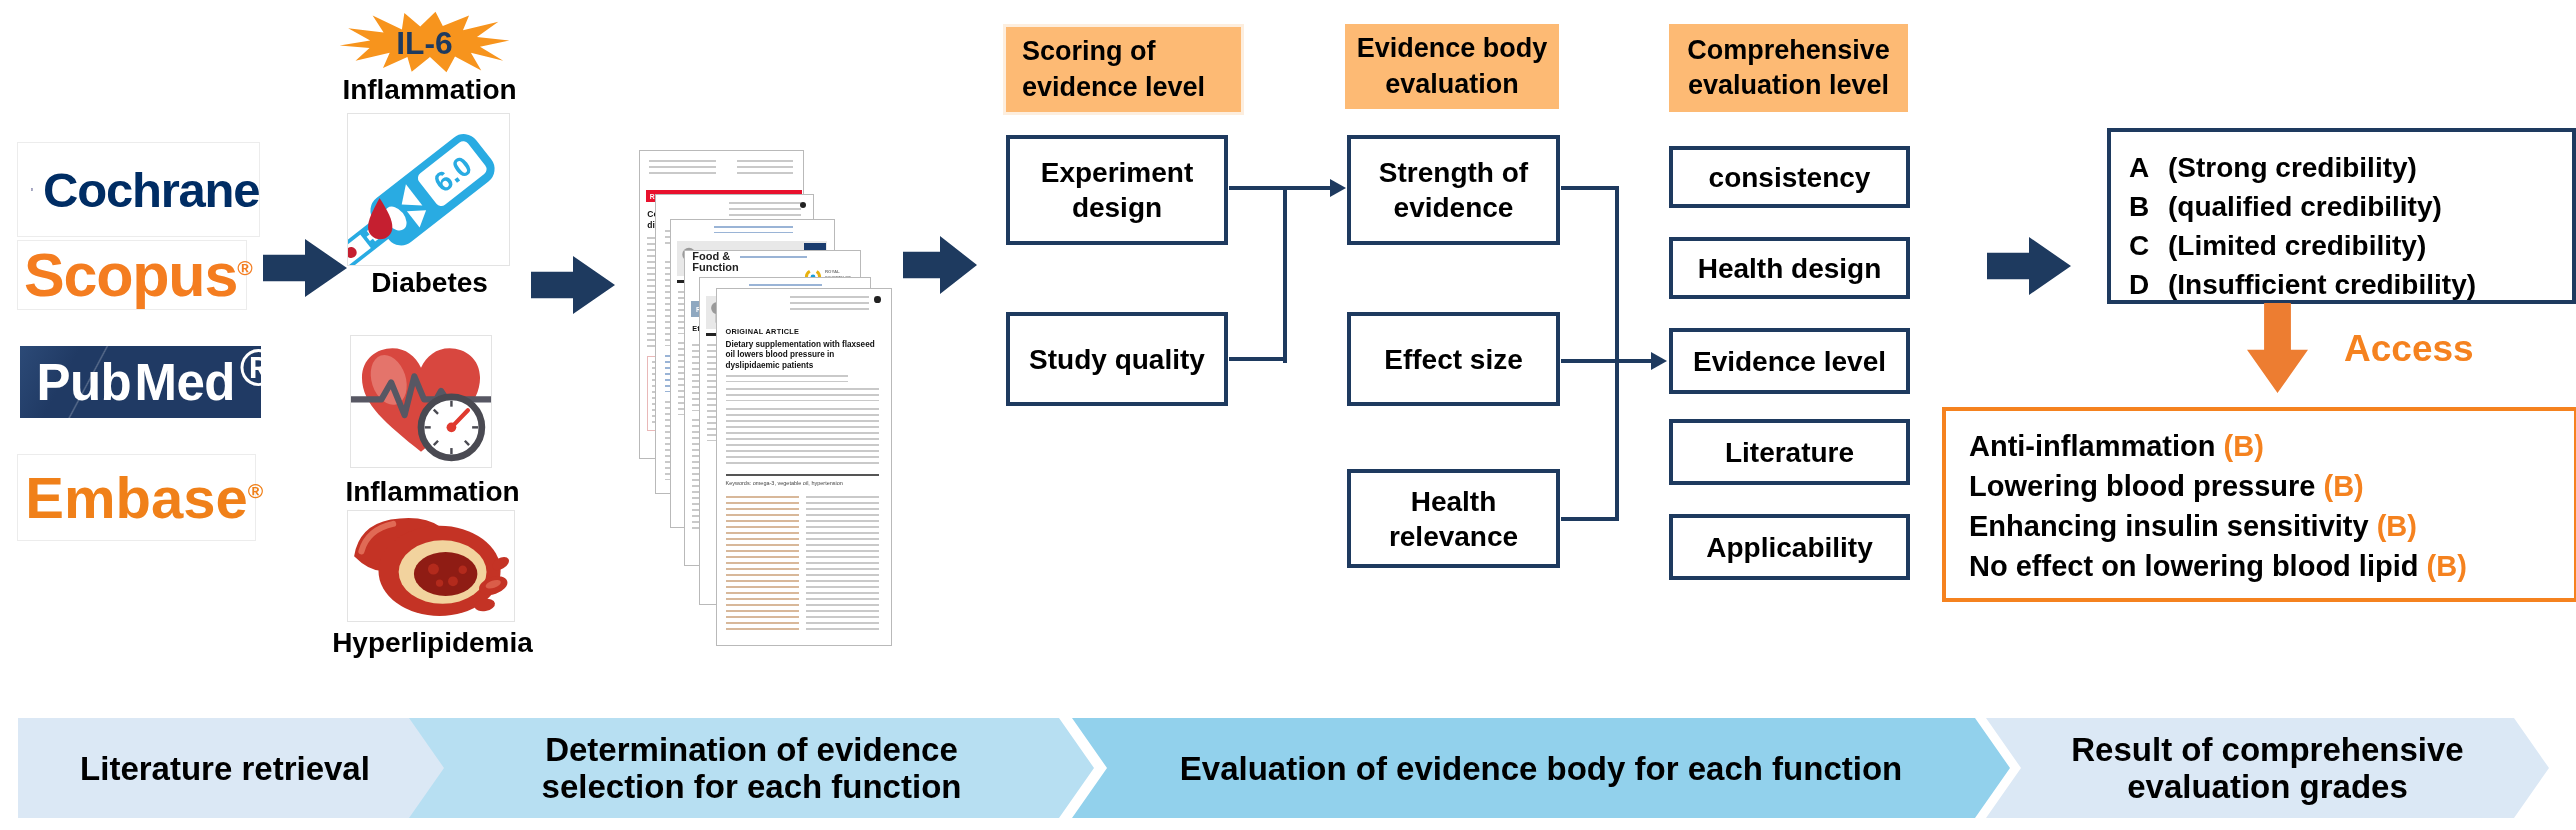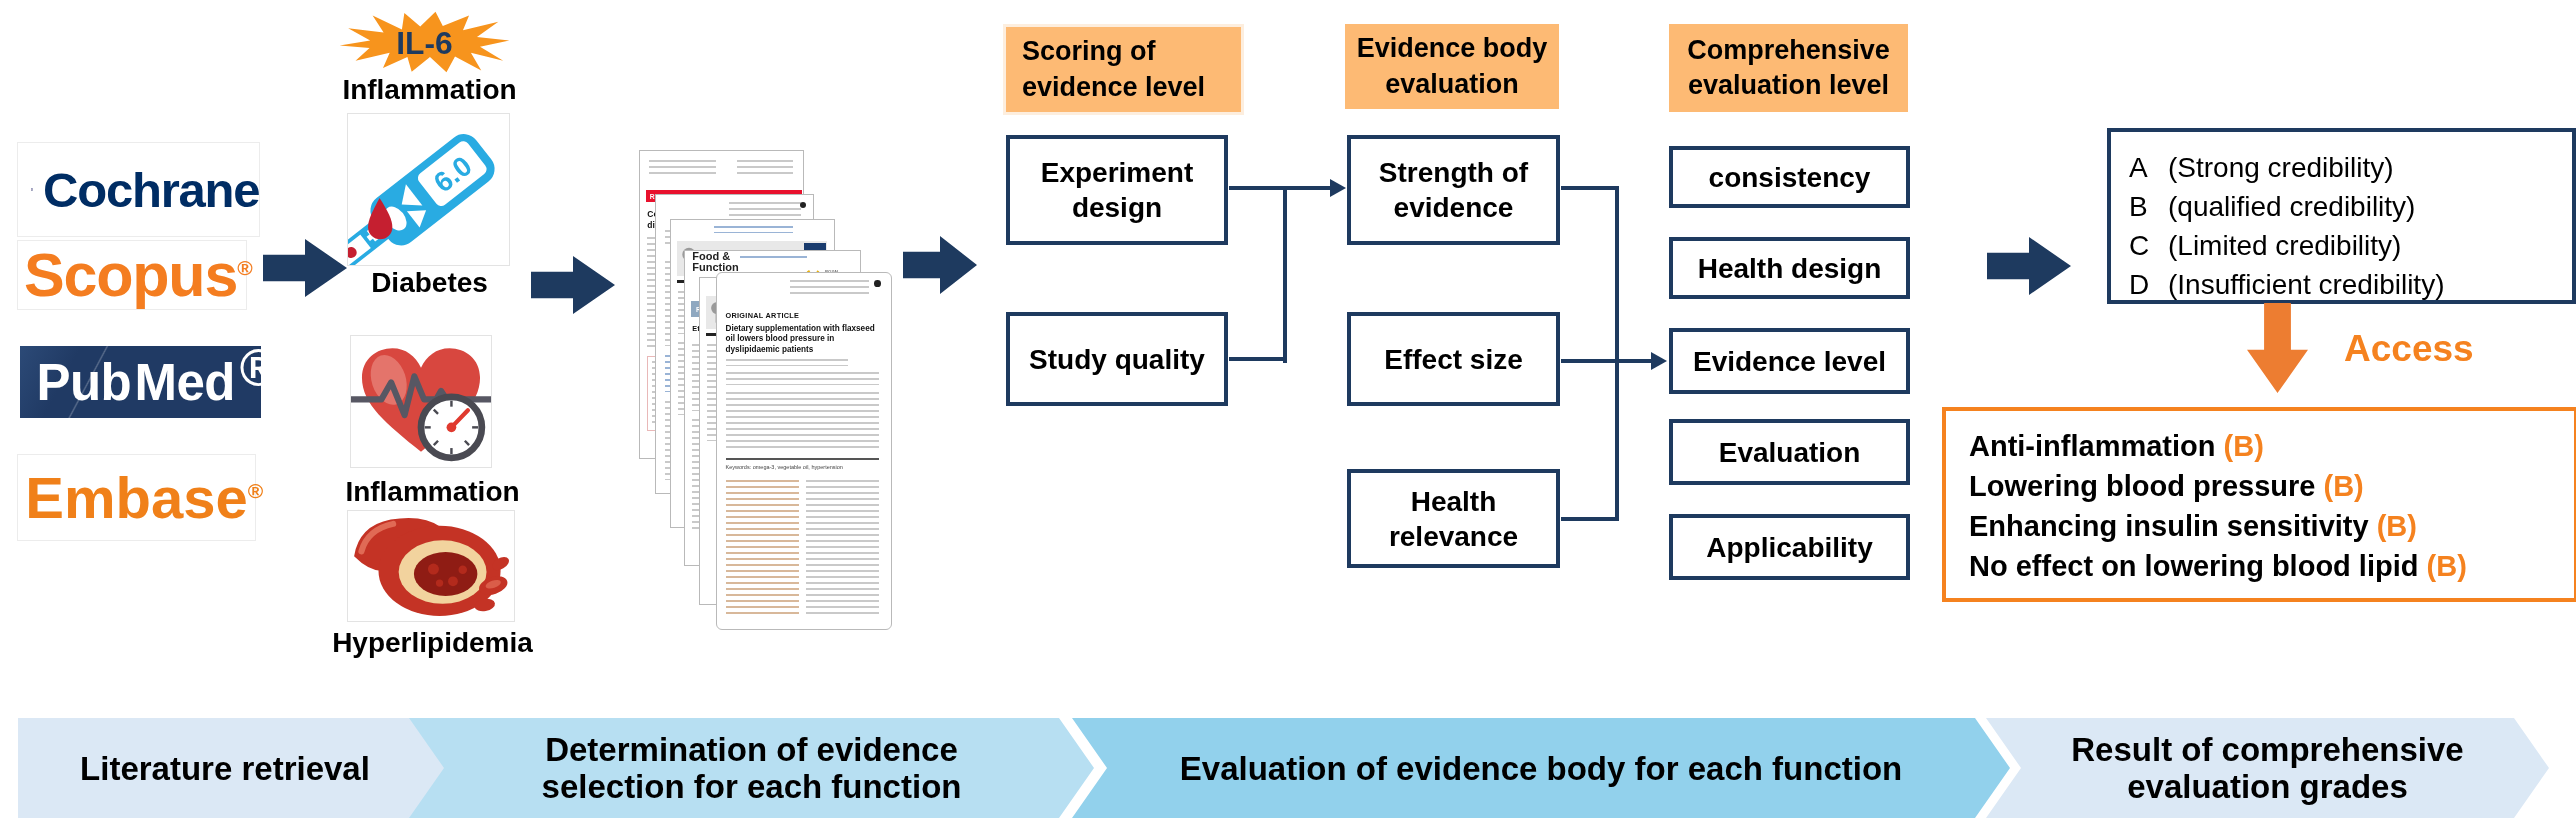--- a/index.html
+++ b/index.html
@@ -33,21 +33,21 @@
   .ptitle{position:absolute;font-weight:bold;color:#111;}
   
   .hdr{position:absolute;background:#fdba74;color:#000;font-weight:bold;font-size:27px;line-height:1.3;
        display:flex;flex-direction:column;justify-content:center;}
   .fbox{position:absolute;background:#fff;border:4.3px solid #1e3a5f;display:flex;align-items:center;justify-content:center;
         text-align:center;font-weight:bold;font-size:28px;color:#000;line-height:1.25;}
   .conn{position:absolute;background:#1e3a5f;}
   .ahead{position:absolute;width:0;height:0;border-top:9.7px solid transparent;border-bottom:9.7px solid transparent;border-left:16px solid #1e3a5f;}
   
   .grades-box{position:absolute;background:#fff;border:4.3px solid #1e3a5f;padding:16px 0 0 18px;}
-  .grade-line{font-weight:normal;font-size:28px;color:#000;line-height:39px;white-space:nowrap;}
+  .grade-line{font-weight:bold;font-size:28px;color:#000;line-height:39px;white-space:nowrap;}
   .g-letter{display:inline-block;width:39px;}
   .result-label{position:absolute;color:#f5821f;font-weight:bold;font-size:37px;}
   .result-box{position:absolute;background:#fff;border:4.9px solid #f5821f;padding:14.6px 0 0 23px;}
   .result-line{font-weight:bold;font-size:29px;color:#000;line-height:40px;white-space:nowrap;}
   .result-grade{color:#f5821f;}
   
   .chev{position:absolute;top:718px;height:100px;display:flex;align-items:center;justify-content:center;
         text-align:center;font-weight:bold;color:#000;font-size:33px;line-height:37px;}
   .chev.first{clip-path:polygon(0 0,calc(100% - 35px) 0,100% 50%,calc(100% - 35px) 100%,0 100%);}
   .chev.mid{clip-path:polygon(0 0,calc(100% - 35px) 0,100% 50%,calc(100% - 35px) 100%,0 100%,35px 50%);}
@@ -226,21 +226,21 @@
     </div>
     <svg class="abs" style="left:9.7px;top:22px;" width="14.6" height="24" viewBox="0 0 26 42">
       <circle cx="13" cy="14" r="11" fill="#9a9a9a"></circle>
         <rect x="10" y="24" width="6" height="16" fill="#9a9a9a"></rect>
     </svg>
     <div class="abs" style="left:140px;top:19.5px;width:21px;height:30px;background:#7a9e3b;"></div>
     <div class="abs" style="left:6px;top:55px;width:157px;height:3px;background:#222;"></div>
     <div class="lines abs" style="left:7.3px;top:66px;width:91px;height:97px;"></div>
   </div>
 
-  <div class="paper" style="left:716px;top:272px;width:174px;height:356px;z-index:6;border-radius:6px;">
+  <div class="paper" style="left:716px;top:288px;width:174px;height:356px;z-index:6;">
     <div class="lines abs" style="left:73px;top:7.3px;width:79px;height:18px;"></div>
     <div class="abs" style="left:157px;top:7.3px;width:6.7px;height:6.7px;border-radius:50%;background:#222;"></div>
     <div class="ptitle" style="left:8.5px;top:38px;font-size:7.3px;letter-spacing:0.3px;">ORIGINAL ARTICLE</div>
     <div class="ptitle" style="left:8.5px;top:51px;width:157px;font-size:8.2px;line-height:10.4px;">Dietary supplementation with flaxseed oil lowers blood pressure in dyslipidaemic patients</div>
     <div class="lines abs" style="left:8.5px;top:86px;width:122px;height:7.3px;"></div>
     <div class="lines abs" style="left:8.5px;top:99px;width:153px;height:13.4px;"></div>
     <div class="lines abs" style="left:8.5px;top:119px;width:153px;height:58px;"></div>
     <div class="abs" style="left:8.5px;top:185px;width:153px;height:1.8px;background:#555;"></div>
     <div class="abs tiny" style="left:8.5px;top:191px;width:153px;font-size:5.5px;">Keywords: omega-3, vegetable oil, hypertension</div>
     <div class="lines warm abs" style="left:8.5px;top:207px;width:73px;height:134px;"></div>
@@ -268,21 +268,21 @@
   <div class="conn" style="left:1561px;top:359px;width:58px;height:4.3px;"></div>
   <div class="conn" style="left:1561px;top:517px;width:58px;height:4.3px;"></div>
   <div class="conn" style="left:1615px;top:186px;width:4.3px;height:335px;"></div>
   <div class="conn" style="left:1619px;top:359px;width:34px;height:4.3px;"></div>
   <div class="ahead" style="left:1651px;top:352px;"></div>
 
   <div class="hdr" style="left:1669px;top:24px;width:239px;height:88px;text-align:center;">Comprehensive evaluation level</div>
   <div class="fbox" style="left:1669px;top:146px;width:233px;height:54px;">consistency</div>
   <div class="fbox" style="left:1669px;top:237px;width:233px;height:54px;">Health design</div>
   <div class="fbox" style="left:1669px;top:328px;width:233px;height:58px;">Evidence level</div>
-  <div class="fbox" style="left:1669px;top:419px;width:233px;height:58px;">Evaluation</div>
+  <div class="fbox" style="left:1669px;top:419px;width:233px;height:58px;">Literature</div>
   <div class="fbox" style="left:1669px;top:514px;width:233px;height:58px;">Applicability</div>
 
   <div class="barrow" style="left:1987px;top:237px;width:84px;height:58px;"></div>
 
   <div class="grades-box" style="left:2107px;top:128px;width:443px;height:152px;">
     <div class="grade-line"><span class="g-letter">A</span><span>(Strong credibility)</span></div>
     <div class="grade-line"><span class="g-letter">B</span><span>(qualified credibility)</span></div>
     <div class="grade-line"><span class="g-letter">C</span><span>(Limited credibility)</span></div>
     <div class="grade-line"><span class="g-letter">D</span><span>(Insufficient credibility)</span></div>
   </div>

